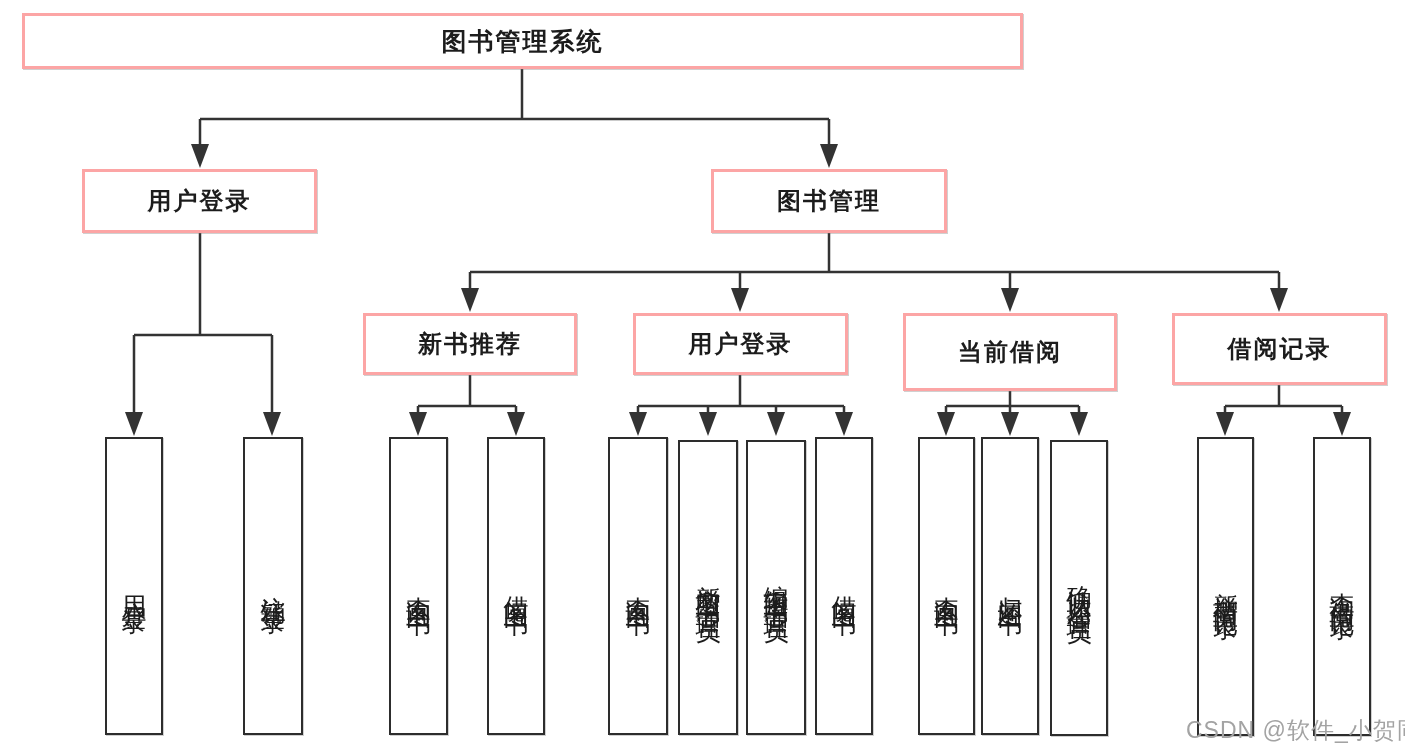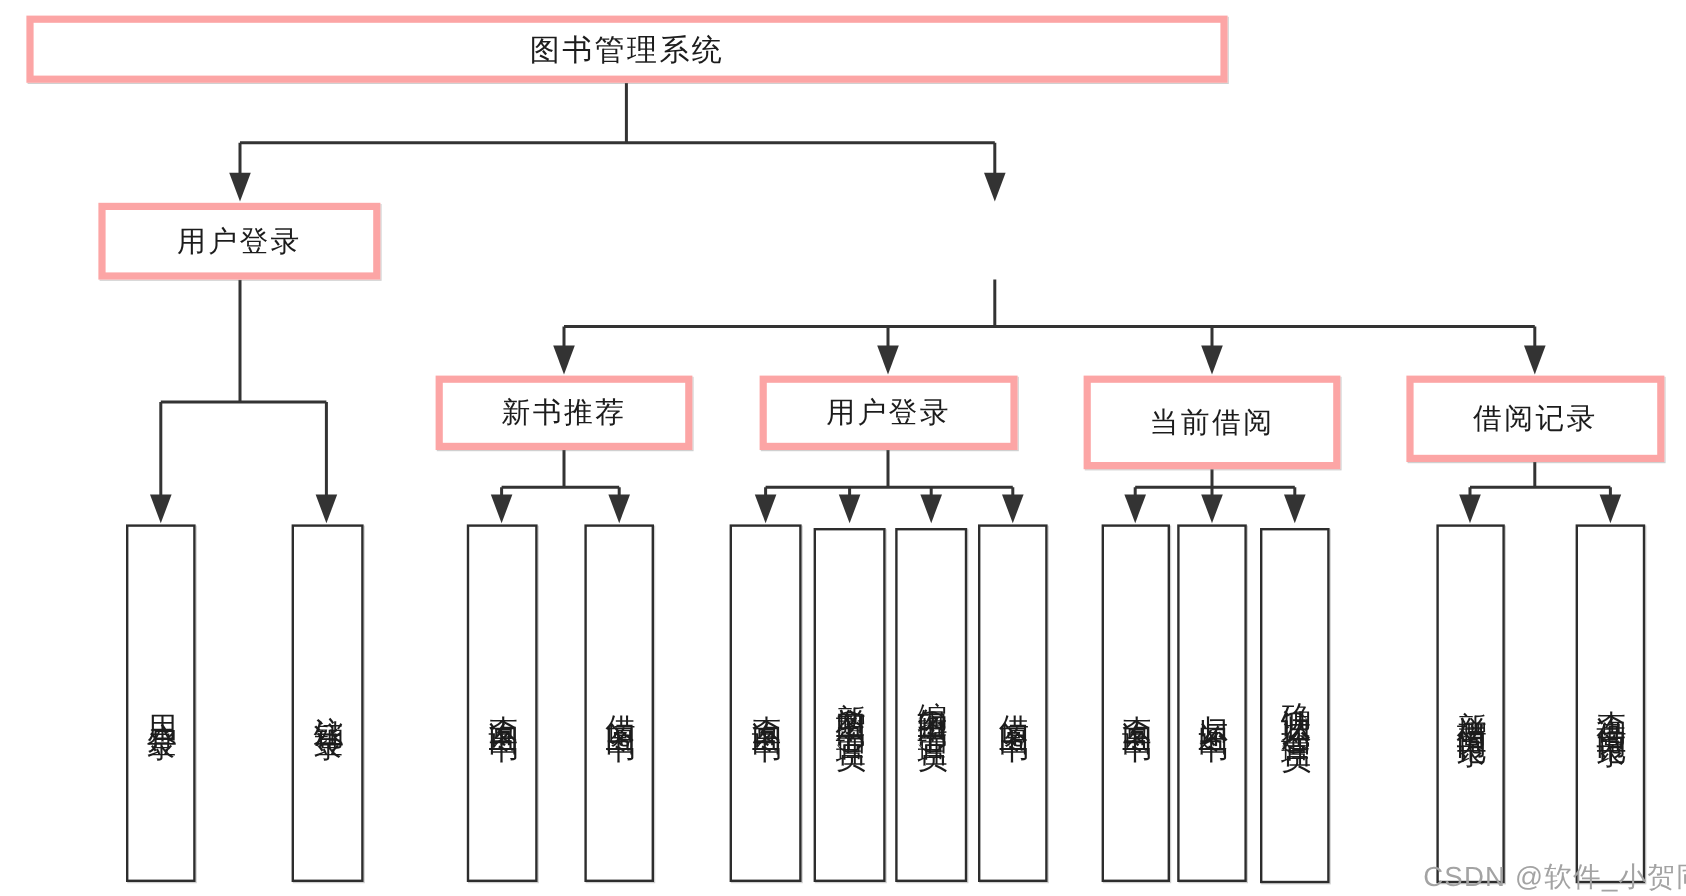--- a/index.html
+++ b/index.html
@@ -17,30 +17,31 @@
   }
   #connectors {
     position: absolute;
     left: 0;
     top: 0;
     pointer-events: none;
   }
   .node {
     position: absolute;
     box-sizing: border-box;
-    border: 6px solid #fca5a5;
+    border: 3px solid #fca5a5;
     background: #ffffff;
     display: flex;
     align-items: center;
     justify-content: center;
     font-size: 24px;
     color: #1c1c1c;
     letter-spacing: 2px;
     white-space: nowrap;
     box-shadow: 1px 1px 0 rgba(120,120,120,0.35);
+    font-weight: bold;
   }
   .node.root {
     font-size: 25px;
   }
   .leaf {
     position: absolute;
     box-sizing: border-box;
     border: 2.5px solid #2d2d2d;
     background: #ffffff;
     display: flex;
@@ -110,20 +111,21 @@
       <polygon points="1001,412 1019,412 1010,436"></polygon>
       <polygon points="1070,412 1088,412 1079,436"></polygon>
       <polygon points="1216,412 1234,412 1225,436"></polygon>
       <polygon points="1333,412 1351,412 1342,436"></polygon>
     </g>
   </svg>
 
   <div class="node root" style="left:22px; top:13px; width:1001px; height:56px;">图书管理系统</div>
 
   <div class="node" style="left:82px; top:169px; width:235px; height:64px;">用户登录</div>
+  <div class="node" style="left:711px; top:169px; width:236px; height:64px;">图书管理</div>
 
   <div class="node" style="left:363px; top:313px; width:214px; height:62px;text-align:center;">新书推荐</div>
   <div class="node" style="left:633px; top:313px; width:215px; height:62px;">用户登录</div>
   <div class="node" style="left:903px; top:313px; width:214px; height:78px;">当前借阅</div>
   <div class="node" style="left:1172px; top:313px; width:215px; height:72px;">借阅记录</div>
 
   <div class="leaf" style="left:105px; top:437px; width:58px; height:298px;">
     <span class="vtext">用户登录</span>
   </div>
   <div class="leaf" style="left:243px; top:437px; width:60px; height:298px;">

